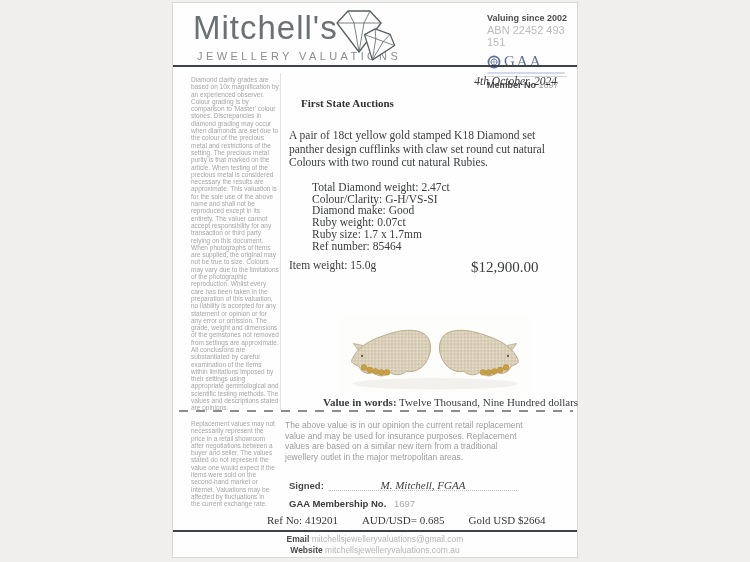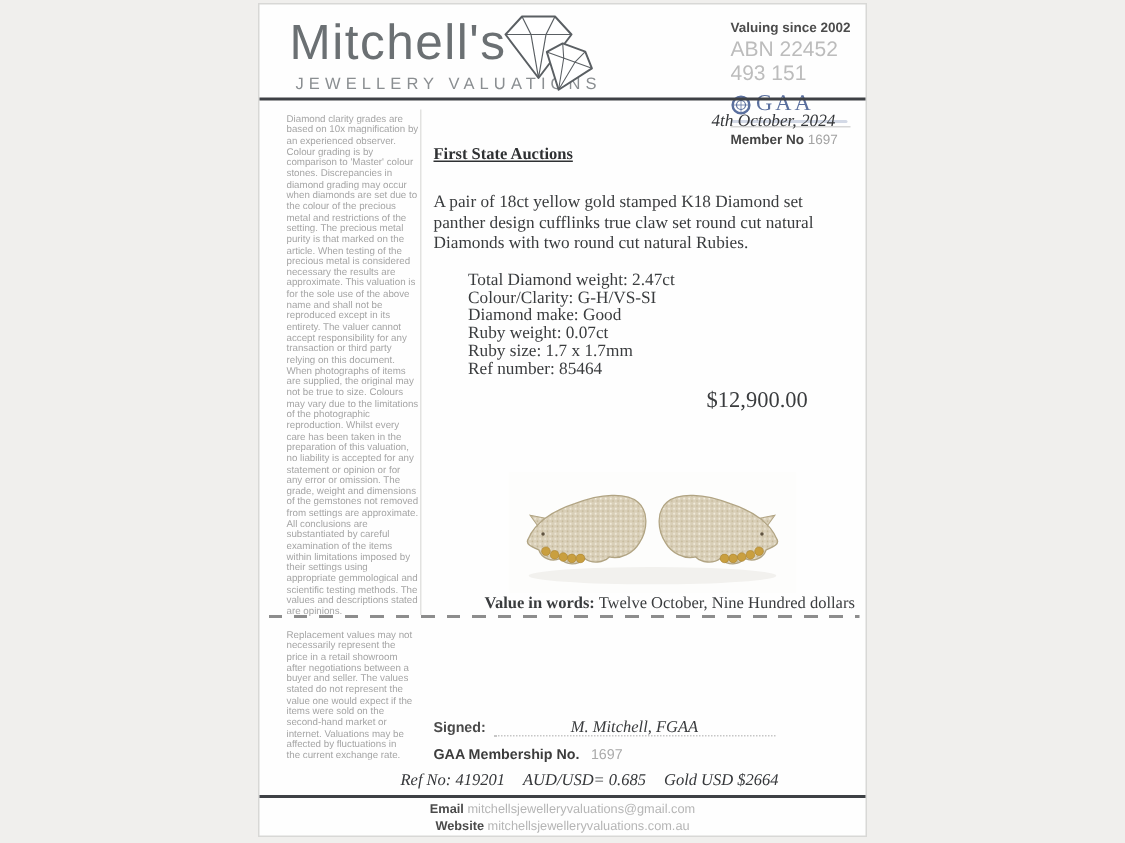--- a/index.html
+++ b/index.html
@@ -9,40 +9,40 @@
          background:#fefefe;border:1px solid #d8d8d6;box-sizing:border-box;}
 
   
   .brand-name{position:absolute;left:20px;top:6px;font-family:Liberation Sans, sans-serif;
               font-size:33px;color:#6b7073;letter-spacing:1px;}
   .brand-sub{position:absolute;left:24px;top:47px;font-family:"Liberation Sans",sans-serif;
              font-size:11px;color:#8a8e91;letter-spacing:3.4px;}
   .diamond-logo{position:absolute;left:158px;top:3px;width:82px;height:56px;}
   .cred{position:absolute;left:314px;top:10px;width:84px;font-family:"Liberation Sans",sans-serif;}
   .cred .since{font-size:9px;font-weight:bold;color:#4c4c4c;}
-  .cred .abn{font-size:14px;color:#bcbcbc;margin-top:1px;}
+  .cred .abn{font-size:11px;color:#bcbcbc;margin-top:1px;}
   .gaa-row{display:flex;align-items:center;gap:3px;margin-top:5px;}
   .gaa-text{font-family:"Liberation Serif",serif;font-size:15px;color:#5a6f9e;letter-spacing:2px;}
   .gaa-caption{height:2px;width:78px;background:#aeb9d2;opacity:.55;margin-top:2px;border-radius:1px;}
   .cred .hairline{height:1px;width:80px;background:#d6d6d6;margin-top:2px;}
   .member{margin-top:3px;font-size:9px;}
   .member .lbl{font-weight:bold;color:#444;}
   .member .num{color:#a3a3a3;}
   .header-rule{position:absolute;left:0;top:62px;width:100%;height:2px;background:#3e4145;}
 
   
   .side-p{position:absolute;left:18px;width:88px;font-family:"Liberation Sans",sans-serif;
           font-size:6.5px;line-height:7.3px;color:#a5a5a5;}
   .side-p1{top:73px;}
   .side-p2{top:417px;width:84px;}
   .vdivider{position:absolute;left:107px;top:70px;width:1px;height:337px;background:#e2e2e0;}
 
   
   .date{position:absolute;right:20px;top:72px;font-style:italic;font-size:11.5px;color:#35373a;}
-  .client{position:absolute;left:116px;top:94px;font-weight:bold;font-size:11px;color:#2f3133;text-decoration:underline;}
+  .client{position:absolute;left:128px;top:94px;font-weight:bold;font-size:11px;color:#2f3133;}
   .desc{position:absolute;left:116px;top:126px;width:278px;font-size:11.5px;line-height:13.5px;color:#3a3c3e;}
   .details{position:absolute;left:116px;top:179px;font-size:11.5px;line-height:11.7px;color:#3a3c3e;margin-left:23px;}
   .details div{white-space:nowrap;}
   .item-row{position:absolute;left:116px;top:256px;width:270px;font-size:11.5px;color:#3a3c3e;}
   .price{position:absolute;left:298px;top:256px;font-size:15px;color:#3a3c3e;}
   .photo{position:absolute;left:166px;top:310px;width:192px;height:84px;}
   .value-row{position:absolute;left:150px;top:393px;font-size:11px;color:#3a3c3e;white-space:nowrap;}
   .value-row .vlbl{font-weight:bold;}
   .dashed-rule{position:absolute;left:6px;top:407px;width:394px;height:2px;
                background:repeating-linear-gradient(90deg,#8d8d8d 0 9px,transparent 9px 17px);}
@@ -50,22 +50,22 @@
         font-size:8.5px;line-height:10.5px;color:#9c9c9c;}
   .signed-row{position:absolute;left:116px;top:472px;height:16px;}
   .signed-lbl{position:absolute;left:0;top:5px;font-family:"Liberation Sans",sans-serif;
               font-size:9.5px;font-weight:bold;color:#4a4a4a;}
   .sig-line{position:absolute;left:40px;top:0;width:188px;height:15px;
             border-bottom:1.5px dotted #c6c6c6;text-align:center;}
   .sig-name{font-style:italic;font-size:11px;color:#3a3c3e;}
   .gaa-mem-row{position:absolute;left:116px;top:495px;font-family:"Liberation Sans",sans-serif;font-size:9.5px;}
   .gaa-mem-row .lbl{font-weight:bold;color:#3c3c3c;}
   .gaa-mem-row .num{color:#aaa;margin-left:5px;}
-  .ref-row{position:absolute;left:94px;top:511px;display:flex;gap:12px;
-           font-style:italic;font-size:11px;color:#35373a;white-space:nowrap;}
+  .ref-row{position:absolute;left:94px;top:511px;display:flex;gap:24px;
+           font-size:11px;color:#35373a;white-space:nowrap;}
 
   
   .footer-rule{position:absolute;left:0;top:527px;width:100%;height:2px;background:#3e4145;}
   .footer{position:absolute;left:0;top:530px;width:100%;text-align:center;
           font-family:"Liberation Sans",sans-serif;}
   .f1{font-size:9.5px;font-weight:bold;color:#4a4a4a;}
   .f2{font-size:8.5px;color:#b5b5b5;margin-top:1px;}
   .f2 b{color:#4a4a4a;}
 </style>
 </head>
@@ -105,29 +105,30 @@
       </div>
     </div>
     <div class="header-rule"></div>
 
     <div class="side-p side-p1">Diamond clarity grades are based on 10x magnification by an experienced observer. Colour grading is by comparison to 'Master' colour stones. Discrepancies in diamond grading may occur when diamonds are set due to the colour of the precious metal and restrictions of the setting. The precious metal purity is that marked on the article. When testing of the precious metal is considered necessary the results are approximate. This valuation is for the sole use of the above name and shall not be reproduced except in its entirety. The valuer cannot accept responsibility for any transaction or third party relying on this document. When photographs of items are supplied, the original may not be true to size. Colours may vary due to the limitations of the photographic reproduction. Whilst every care has been taken in the preparation of this valuation, no liability is accepted for any statement or opinion or for any error or omission. The grade, weight and dimensions of the gemstones not removed from settings are approximate. All conclusions are substantiated by careful examination of the items within limitations imposed by their settings using appropriate gemmological and scientific testing methods. The values and descriptions stated are opinions.</div>
     <div class="vdivider"></div>
     <div class="side-p side-p2">Replacement values may not necessarily represent the price in a retail showroom after negotiations between a buyer and seller. The values stated do not represent the value one would expect if the items were sold on the second-hand market or internet. Valuations may be affected by fluctuations in the current exchange rate.</div>
 
     <div class="date">4th October, 2024</div>
     <div class="client">First State Auctions</div>
-    <div class="desc">A pair of 18ct yellow gold stamped K18 Diamond set panther design cufflinks true claw set round cut natural Diamonds with two round cut natural Rubies.</div>
+    <div class="desc">A pair of 18ct yellow gold stamped K18 Diamond set panther design cufflinks with claw set round cut natural Colours with two round cut natural Rubies.</div>
     <div class="details">
       <div>Total Diamond weight: 2.47ct</div>
       <div>Colour/Clarity: G-H/VS-SI</div>
       <div>Diamond make: Good</div>
       <div>Ruby weight: 0.07ct</div>
       <div>Ruby size: 1.7 x 1.7mm</div>
       <div>Ref number: 85464</div>
     </div>
+    <div class="item-row">Item weight: 15.0g</div>
     <div class="price">$12,900.00</div>
 
     <svg class="photo" viewBox="0 0 200 84">
       <defs>
         <pattern id="pave" width="3.5" height="3.5" patternUnits="userSpaceOnUse">
           <rect width="3.5" height="3.5" fill="#d9cfb8"></rect>
           <circle cx="1" cy="1" r="0.65" fill="#f3eedf"></circle>
           <circle cx="2.6" cy="2.6" r="0.55" fill="#bfb290"></circle>
         </pattern>
       </defs>
@@ -142,24 +143,25 @@
             <circle cx="32" cy="57.5" r="3"></circle>
           <circle cx="38" cy="59" r="3"></circle>
             <circle cx="44" cy="60" r="3"></circle>
             <circle cx="50" cy="60" r="3"></circle>
         </g>
       </g>
       <use href="#panther" transform="translate(200,0) scale(-1,1)"></use>
     </svg>
 
     <div class="value-row">
-      <span class="vlbl">Value in words:</span><span> Twelve October, Nine Hundred dollars</span>
+      <span class="vlbl">Value in words:</span><span> Twelve Thousand, Nine Hundred dollars</span>
     </div>
     <div class="dashed-rule"></div>
 
+    <div class="note">The above value is in our opinion the current retail replacement value and may be used for insurance purposes. Replacement values are based on a similar new item from a traditional jewellery outlet in the major metropolitan areas.</div>
 
     <div class="signed-row">
       <span class="signed-lbl">Signed:</span>
       <span class="sig-line">
         <span class="sig-name">M. Mitchell, FGAA</span>
       </span>
     </div>
 
     <div class="gaa-mem-row">
       <span class="lbl">GAA Membership No.</span>

